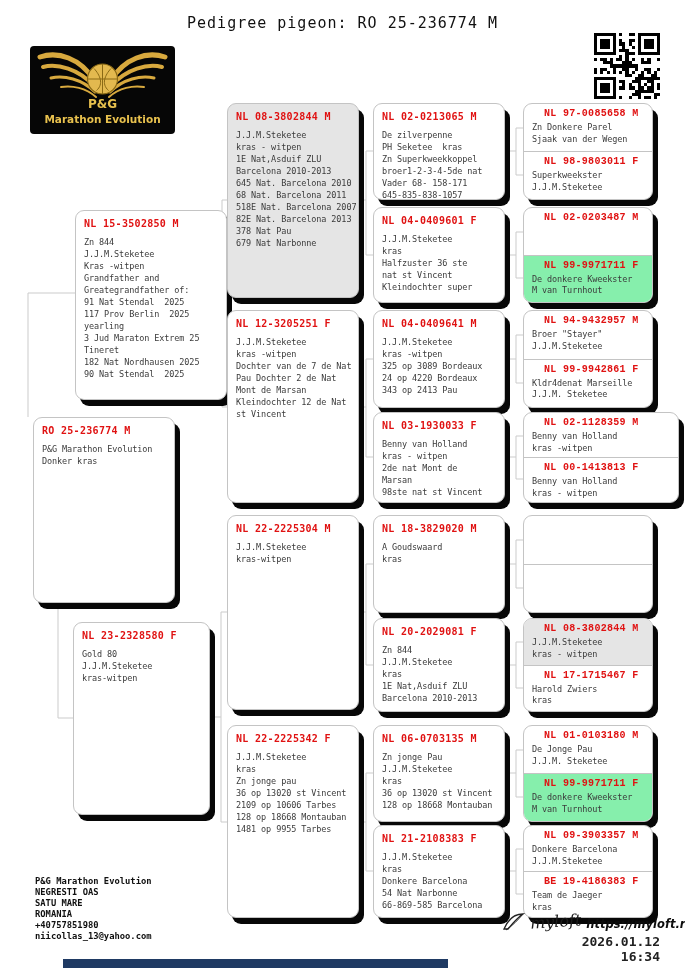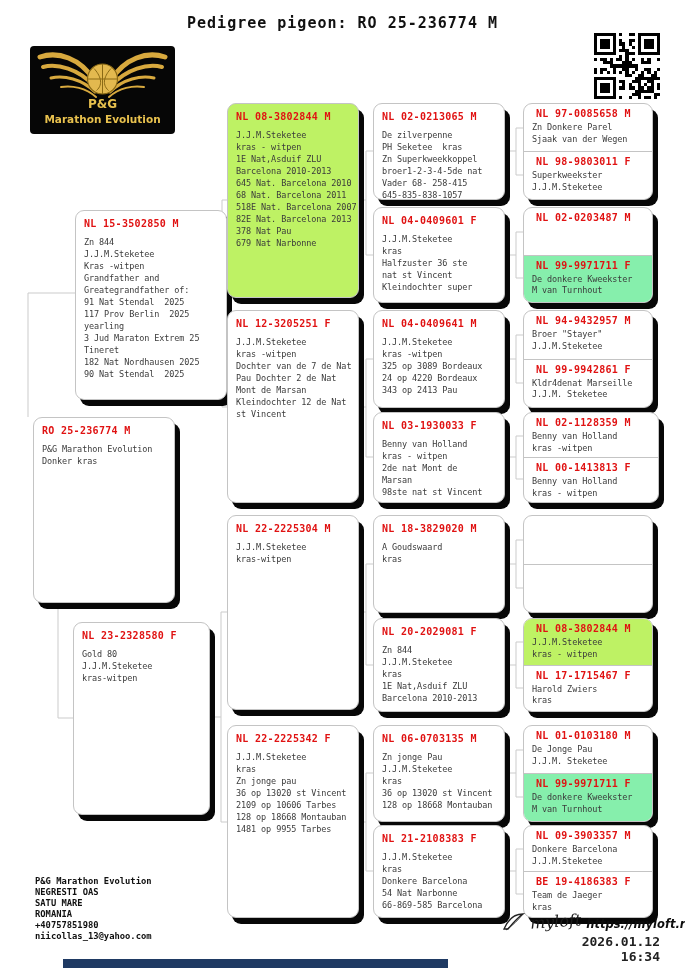--- a/index.html
+++ b/index.html
@@ -2,43 +2,43 @@
 <html><head>
 <meta charset="utf-8">
 <style>
   html,body{margin:0;padding:0;}
   body{
     width:685px;height:968px;position:relative;background:#ffffff;
     font-family:"DejaVu Sans Mono",monospace;overflow:hidden;
   }
   .title{
     position:absolute;top:14px;left:0;right:0;text-align:center;
-    font-weight:bold;font-size:15px;letter-spacing:1px;color:#111;
+    font-weight:normal;font-size:15px;letter-spacing:1px;color:#111;
   }
   
   .box{
     position:absolute;background:#fff;border:1px solid #c4c4c4;border-radius:9px;
     box-shadow:5px 6px 0 #070707;box-sizing:border-box;overflow:hidden;
     padding:5px 3px 0 8px;
   }
   .pair{
     position:absolute;background:#fff;border:1px solid #c4c4c4;border-radius:9px;
     box-shadow:5px 6px 0 #070707;box-sizing:border-box;overflow:hidden;
     display:flex;flex-direction:column;
   }
   .entry{flex:1;padding:3px 3px 0 8px;overflow:hidden;}
   .entry + .entry{border-top:1px solid #c4c4c4;}
   .ring{
     color:#e01212;font-weight:bold;font-size:10px;letter-spacing:.3px;
     margin:2px 0 7px;white-space:pre;
   }
-  .entry .ring{margin:1px 4px 3px;}
+  .entry .ring{margin:1px 12px 3px;font-family:Liberation Mono, monospace;}
   .ln{font-size:8.5px;line-height:12px;letter-spacing:-.1px;color:#3b3b3b;white-space:pre;}
   .entry .ln{line-height:11.5px;}
-  .bg-pink{background:#bef264;}
+  .bg-pink{background:#e5e5e5;}
   .bg-yellow{background:#86efac;}
   .connectors{position:absolute;left:0;top:0;pointer-events:none;}
   
   .logo{position:absolute;left:30px;top:46px;width:145px;height:88px;background:#060606;border-radius:4px;}
   
   .qr{position:absolute;left:594px;top:33px;width:66px;height:66px;}
   
   .footer{position:absolute;left:35px;top:876px;}
   .footer .ln{font-weight:bold;font-size:8.8px;line-height:11px;letter-spacing:0;color:#101010;}
   .credit{position:absolute;left:503px;top:912px;display:flex;align-items:flex-end;gap:5px;}
@@ -312,21 +312,21 @@
     </div>
 </div>
 
 <div class="box" style="left:373px;top:103px;width:132px;height:97px">
   <div class="ring">NL 02-0213065 M</div>
   <div>
       <div class="ln">De zilverpenne</div>
       <div class="ln">PH Seketee  kras</div>
       <div class="ln">Zn Superkweekkoppel</div>
       <div class="ln">broer1-2-3-4-5de nat</div>
-      <div class="ln">Vader 68- 258-415</div>
+      <div class="ln">Vader 68- 158-171</div>
       <div class="ln">645-835-838-1057</div>
     </div>
 </div>
 <div class="box" style="left:373px;top:207px;width:132px;height:96px">
   <div class="ring">NL 04-0409601 F</div>
   <div>
       <div class="ln">J.J.M.Steketee</div>
       <div class="ln">kras</div>
       <div class="ln">Halfzuster 36 ste</div>
       <div class="ln">nat st Vincent</div>
@@ -428,21 +428,21 @@
       </div>
   </div>
   <div class="entry">
     <div class="ring">NL 99-9942861 F</div>
     <div>
         <div class="ln">Kldr4denat Marseille</div>
         <div class="ln">J.J.M. Steketee</div>
       </div>
   </div>
 </div>
-<div class="pair" style="left:523px;top:412px;width:136px;height:91px">
+<div class="pair" style="left:523px;top:412px;width:156px;height:91px">
   <div class="entry">
     <div class="ring">NL 02-1128359 M</div>
     <div>
         <div class="ln">Benny van Holland</div>
         <div class="ln">kras -witpen</div>
       </div>
   </div>
   <div class="entry">
     <div class="ring">NL 00-1413813 F</div>
     <div>

